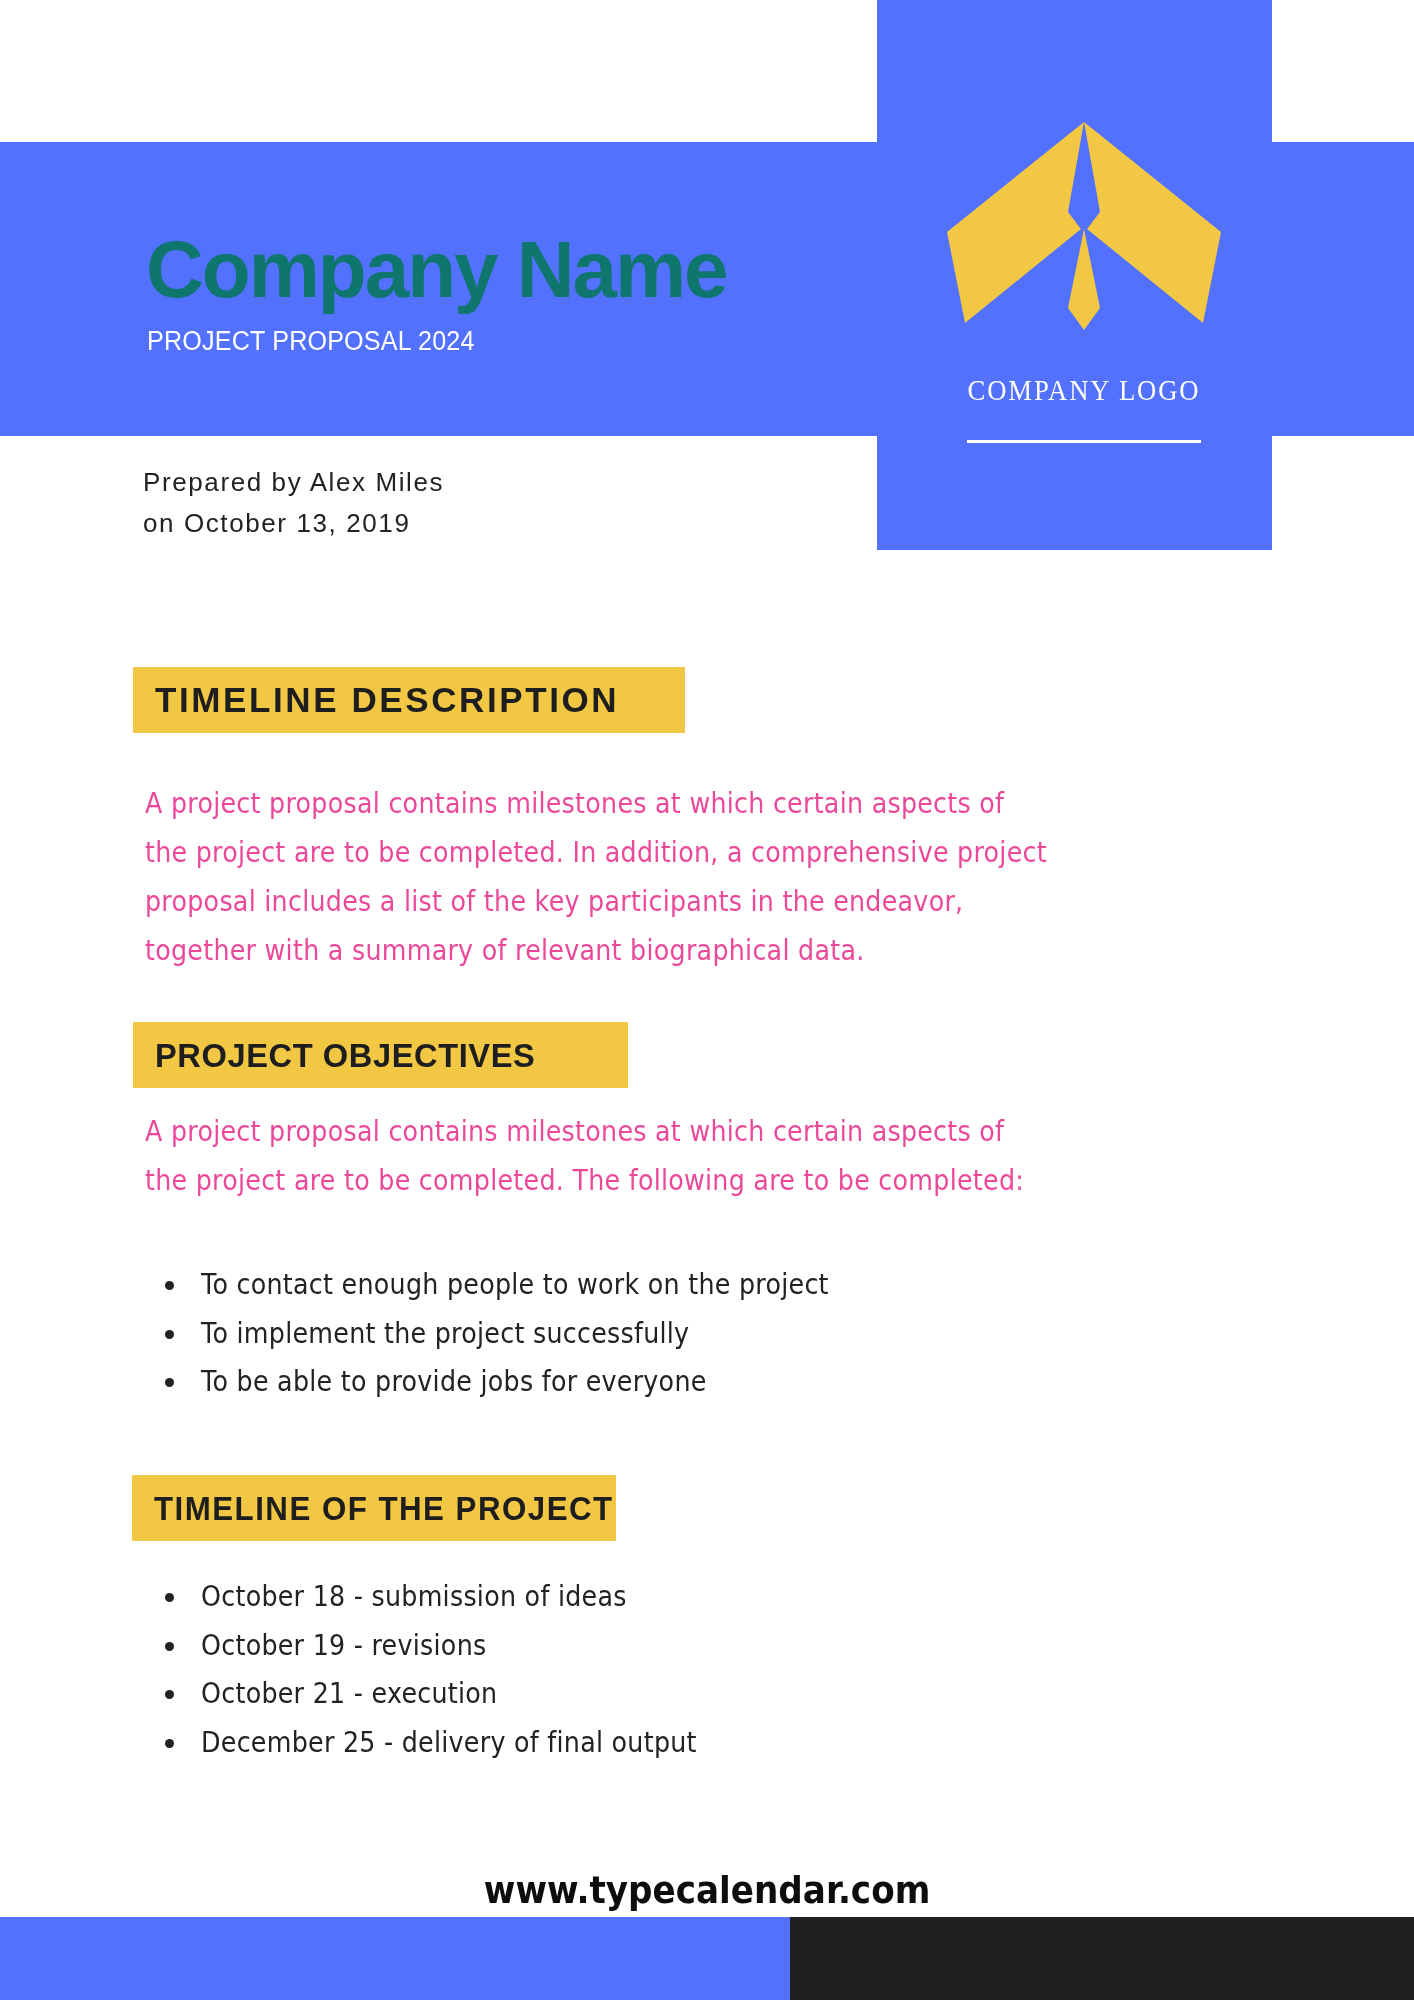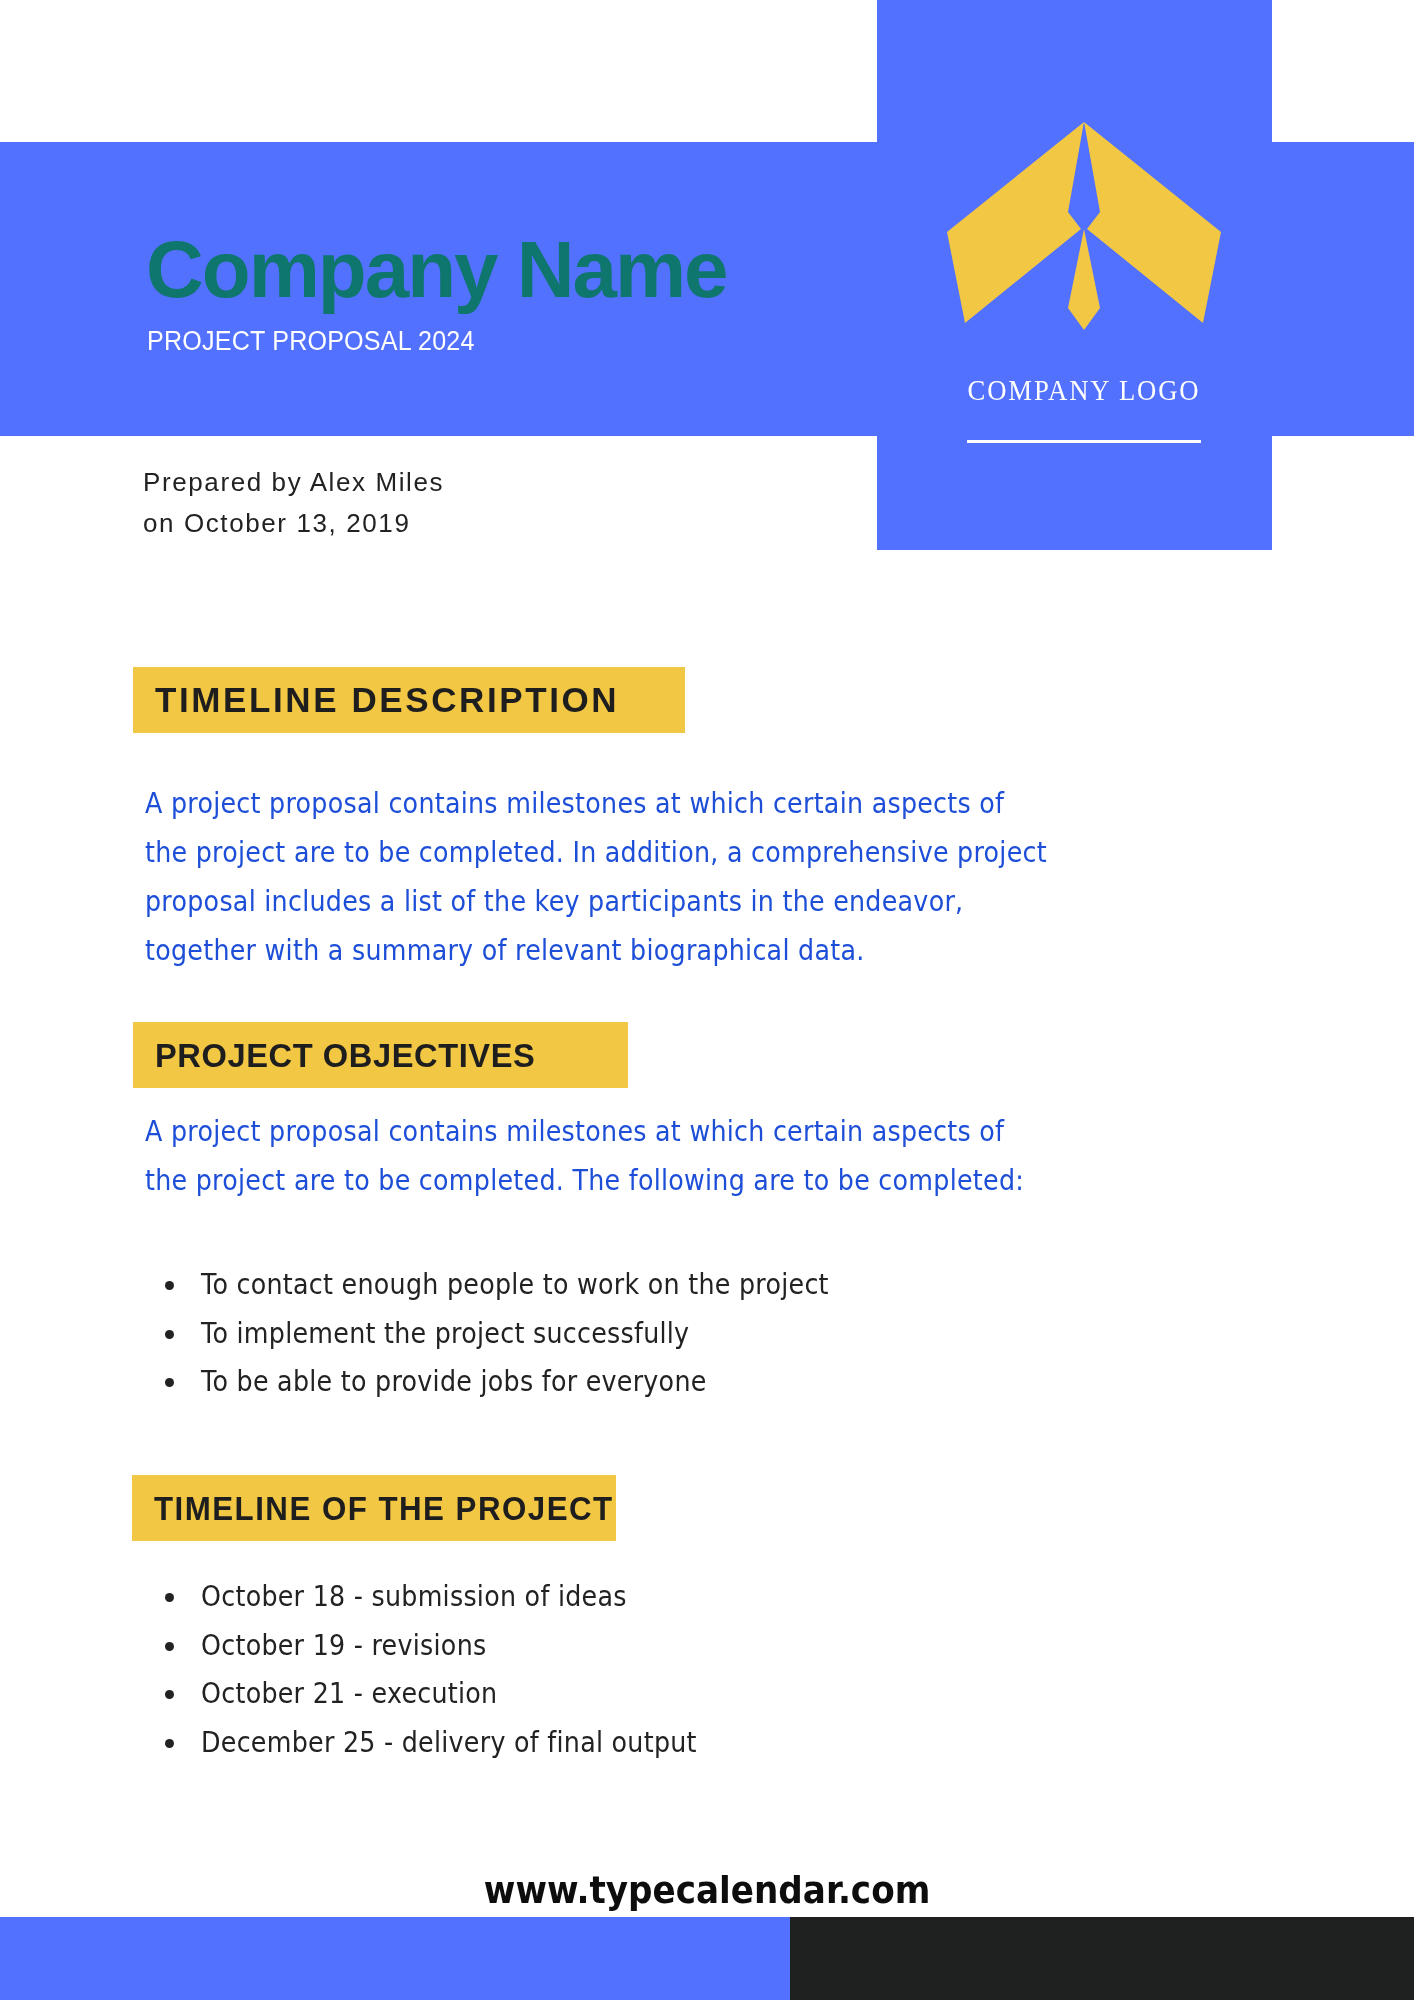--- a/index.html
+++ b/index.html
@@ -57,21 +57,21 @@
     font-family: "Liberation Sans", sans-serif;
     font-weight: 700; color: #1e1e1e; white-space: nowrap;
   }
   .h-desc { left: 133px; top: 667px; width: 552px; font-size: 35px; letter-spacing: 2.6px; }
   .h-obj  { left: 133px; top: 1022px; width: 495px; font-size: 34px; letter-spacing: 0.6px; }
   .h-time { left: 132px; top: 1475px; width: 484px; font-size: 34px; letter-spacing: 1.6px; }
   .h-time span { display: inline-block; transform: scaleX(0.92); transform-origin: left center; }
   .h-obj span { display: inline-block; transform: scaleX(0.96); transform-origin: left center; }
   .body-text {
     font-family: "DejaVu Sans", sans-serif;
-    font-size: 28px; line-height: 49px; color: #1d4ed8;
+    font-size: 28px; line-height: 49px; color: #ec4899;
     white-space: nowrap; letter-spacing: 0.3px;
   }
   .body-text .ln { display: block; transform: scaleX(0.905); transform-origin: left center; }
   .p-desc { left: 145px; top: 779px; }
   .p-obj  { left: 145px; top: 1107px; }
   ul.bullets { margin: 8px; padding: 0; list-style: none; }
   ul.bullets li {
     position: relative; height: 48.5px; line-height: 48.5px;
     padding-left: 48px;
     font-family: "DejaVu Sans", sans-serif;

